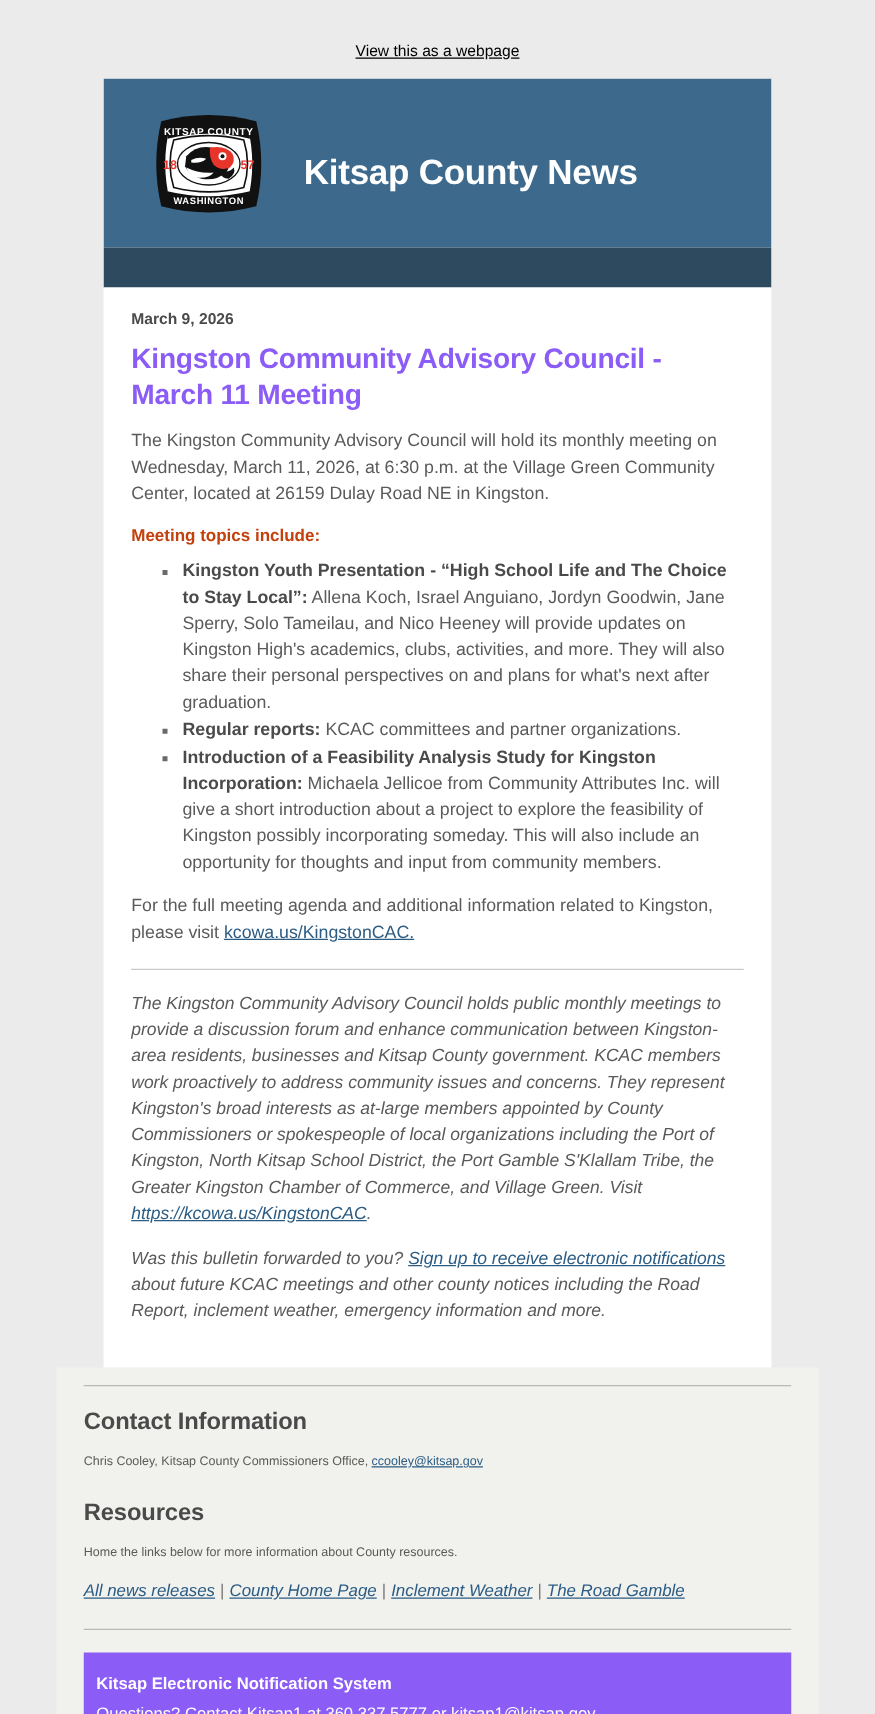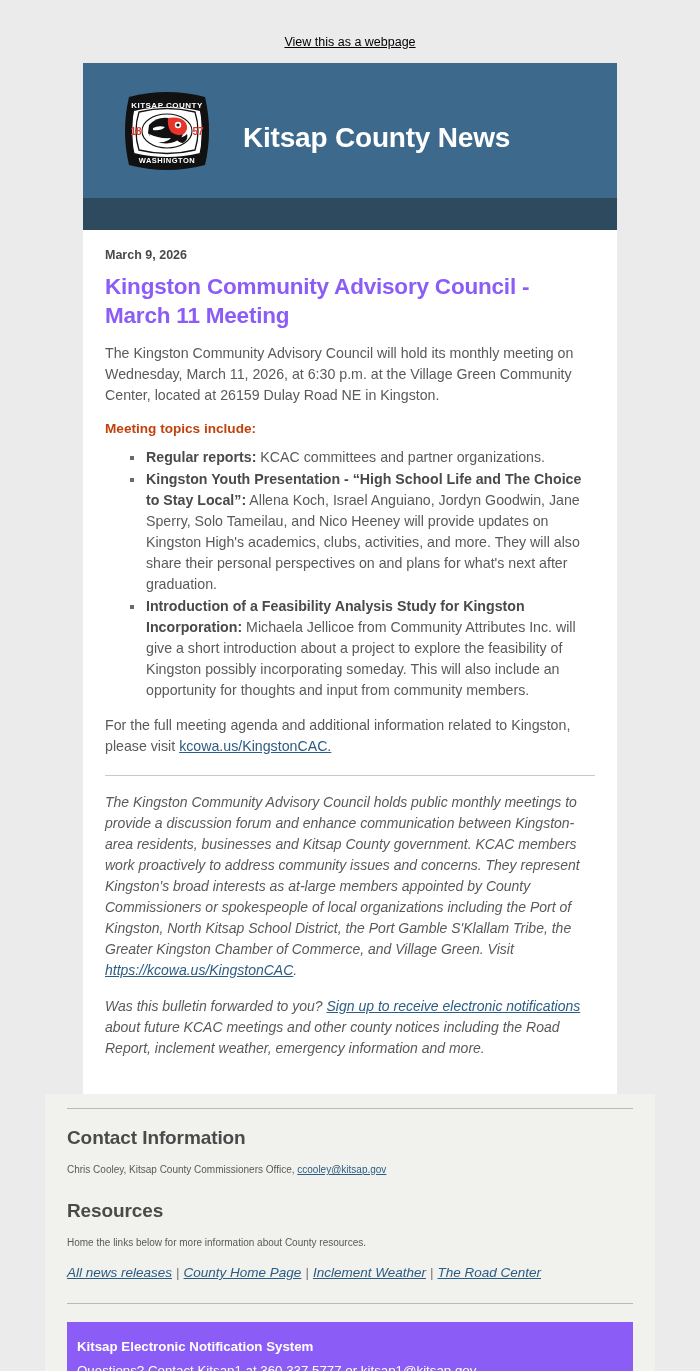--- a/index.html
+++ b/index.html
@@ -267,24 +267,24 @@
     <div class="banner-stripe"></div>
 
     <div class="content">
       <div class="date-line">March 9, 2026</div>
       <h1 class="headline">Kingston Community Advisory Council - March 11 Meeting</h1>
       <p class="body-text">The Kingston Community Advisory Council will hold its monthly meeting on Wednesday, March 11, 2026, at 6:30 p.m. at the Village Green Community Center, located at 26159 Dulay Road NE in Kingston.</p>
 
       <p class="topics-lead">Meeting topics include:</p>
       <ul class="topics">
         <li>
-          <b>Regular reports:</b><span> KCAC committees and partner organizations.</span>
+          <b>Kingston Youth Presentation - “High School Life and The Choice to Stay Local”:</b><span> Allena Koch, Israel Anguiano, Jordyn Goodwin, Jane Sperry, Solo Tameilau, and Nico Heeney will provide updates on Kingston High's academics, clubs, activities, and more. They will also share their personal perspectives on and plans for what's next after graduation.</span>
         </li>
         <li>
-          <b>Kingston Youth Presentation - “High School Life and The Choice to Stay Local”:</b><span> Allena Koch, Israel Anguiano, Jordyn Goodwin, Jane Sperry, Solo Tameilau, and Nico Heeney will provide updates on Kingston High's academics, clubs, activities, and more. They will also share their personal perspectives on and plans for what's next after graduation.</span>
+          <b>Regular reports:</b><span> KCAC committees and partner organizations.</span>
         </li>
         <li>
           <b>Introduction of a Feasibility Analysis Study for Kingston Incorporation:</b><span> Michaela Jellicoe from Community Attributes Inc. will give a short introduction about a project to explore the feasibility of Kingston possibly incorporating someday. This will also include an opportunity for thoughts and input from community members.</span>
         </li>
       </ul>
 
       <p class="body-text"><span>For the full meeting agenda and additional information related to Kingston, please visit </span><a class="inline-link">kcowa.us/KingstonCAC.</a></p>
 
       <hr class="divider">
 
@@ -299,21 +299,21 @@
     <div class="lower-inner">
       <div style="height:14px"></div>
       <hr class="divider-lower">
 
       <h2 class="section-title">Contact Information</h2>
       <p class="lower-text"><span>Chris Cooley, Kitsap County Commissioners Office, </span><a class="inline-link">ccooley@kitsap.gov</a></p>
 
       <h2 class="section-title second">Resources</h2>
       <p class="lower-text">Home the links below for more information about County resources.</p>
       <p class="resource-links">
-        <a>All news releases</a><span class="res-sep">|</span><a>County Home Page</a><span class="res-sep">|</span><a>Inclement Weather</a><span class="res-sep">|</span><a>The Road Center</a>
+        <a>All news releases</a><span class="res-sep">|</span><a>County Home Page</a><span class="res-sep">|</span><a>Inclement Weather</a><span class="res-sep">|</span><a>The Road Gamble</a>
       </p>
 
       <hr class="divider-bottom">
     </div>
 
     <div class="blue-footer">
       <div class="bf-title">Kitsap Electronic Notification System</div>
       <div class="bf-line">Questions? Contact Kitsap1 at 360.337.5777 or kitsap1@kitsap.gov</div>
       <a class="bf-link">www.kitsap.gov</a>
     </div>

